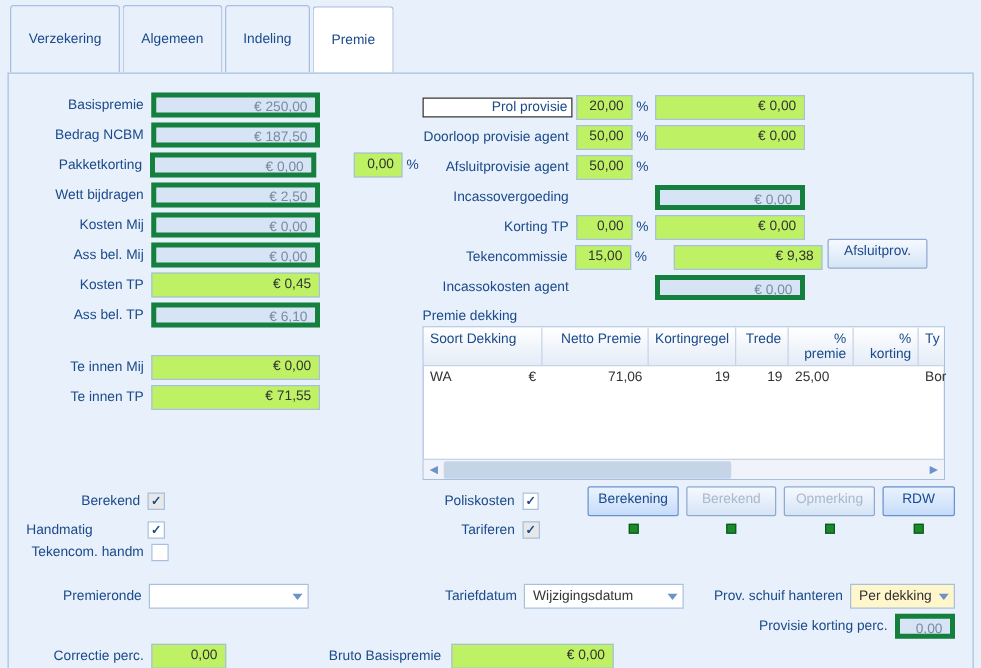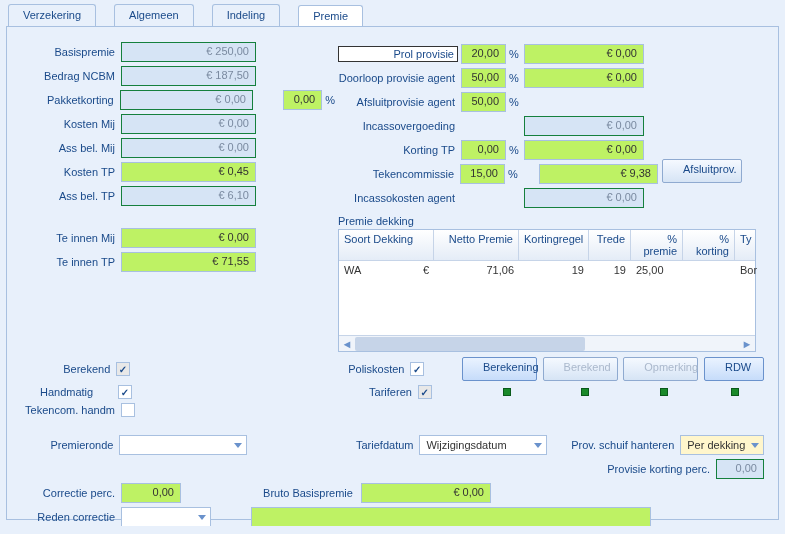--- a/index.html
+++ b/index.html
@@ -1,29 +1,29 @@
 <!DOCTYPE html>
 <html><head>
 <meta charset="utf-8">
 <style>
 *{box-sizing:border-box;margin:0;padding:0;font-family:Tahoma,Arial,sans-serif;font-size:11px;color:#333}
 body{background:#e8f0fb;padding:0}
 .tabbar{display:flex;gap:0;padding:4px 8px 0 8px;background:#e8f0fb}
-.tab{padding:4px 14px;border:1px solid #a8c0e0;border-bottom:none;background:#e8f0fb;color:#1a4a8a;cursor:pointer;border-radius:3px 3px 0 0;margin-right:18px}
+.tab{padding:20px 14px;border:1px solid #a8c0e0;border-bottom:none;background:#e8f0fb;color:#1a4a8a;cursor:pointer;border-radius:3px 3px 0 0;margin-right:2px}
 .tab.active{background:#fff;font-weight:400;border-bottom:1px solid #fff;position:relative;top:1px}
 .panel{margin:0 6px 6px 6px;border:1px solid #a8c0e0;background:#e8f0fb;padding:14px 14px 14px 14px;height:494px;position:relative}
 .row{display:flex;align-items:center;height:22px;margin-bottom:2px}
 .lbl{text-align:right;padding-right:6px;color:#1a4a8a}
-.val{height:20px;border:1px solid #15803d;background:#d6e4f5;padding:2px 6px;text-align:right;color:#7a8aa0}
+.val{height:20px;border:4px solid #15803d;background:#d6e4f5;padding:2px 6px;text-align:right;color:#7a8aa0}
 .inp{height:20px;border:1px solid #a8c0e0;background:#bef264;padding:2px 6px;text-align:right}
 .pct{width:14px;text-align:left;padding-left:3px;color:#1a4a8a}
 .chk{width:14px;height:14px;border:1px solid #a8c0e0;background:#fff;display:inline-flex;align-items:center;justify-content:center}
 .chk.on::after{content:"✓";color:#1a4a8a;font-size:10px;font-weight:bold}
 .chk.dis{background:#e8e8e8}
-.btn{height:24px;border:1px solid #8faad0;background:linear-gradient(#f5f9ff,#d6e4f5);padding:3px 20px;text-align:left;cursor:pointer;border-radius:2px;color:#1a4a8a}
+.btn{height:24px;border:1px solid #8faad0;background:linear-gradient(#f5f9ff,#d6e4f5);padding:3px 0;text-align:center;cursor:pointer;border-radius:2px;color:#1a4a8a}
 .btn.dis{color:#aab8cc;cursor:default}
 .btn.hl{background:linear-gradient(#eaf3ff,#c6dcfa);border-color:#6a92cc}
 .dd{height:20px;border:1px solid #a8c0e0;background:#fff;padding:2px 4px 2px 6px;display:flex;align-items:center;justify-content:space-between}
 .dd.yel{background:#fff6cc}
 .ddarr{width:0;height:0;border-left:4px solid transparent;border-right:4px solid transparent;border-top:5px solid #6a92cc}
 .tbl{border:1px solid #a8c0e0;background:#fff}
 .thead{display:flex;background:linear-gradient(#fff,#e4ecf7);border-bottom:1px solid #c6d4e8}
 .th{padding:3px 5px;border-right:1px solid #c6d4e8;color:#1a4a8a;font-weight:400;text-align:right}
 .th:first-child{text-align:left}
 .trow{display:flex;padding:3px 0}
@@ -62,20 +62,24 @@
         <div class="val" style="width:135px">€ 187,50</div>
       </div>
     <div class="row">
         <div class="lbl" style="width:100px">Pakketkorting</div>
         <div class="val" style="width:135px">€ 0,00</div>
         <div style="width:30px"></div>
         <div class="inp" style="width:40px">0,00</div>
         <div class="pct">%</div>
       </div>
     <div class="row">
+        <div class="lbl" style="width:100px">Wett bijdragen</div>
+        <div class="val" style="width:135px">€ 2,50</div>
+      </div>
+    <div class="row">
         <div class="lbl" style="width:100px">Kosten Mij</div>
         <div class="val" style="width:135px">€ 0,00</div>
       </div>
     <div class="row">
         <div class="lbl" style="width:100px">Ass bel. Mij</div>
         <div class="val" style="width:135px">€ 0,00</div>
       </div>
     <div class="row">
         <div class="lbl" style="width:100px">Kosten TP</div>
         <div class="inp" style="width:135px">€ 0,45</div>
@@ -183,21 +187,21 @@
       <div style="width:40px"></div>
       <div class="btn hl" style="width:75px">Berekening</div>
       <div style="width:6px"></div>
       <div class="btn dis" style="width:75px">Berekend</div>
       <div style="width:6px"></div>
       <div class="btn dis" style="width:75px">Opmerking</div>
       <div style="width:6px"></div>
       <div class="btn hl" style="width:60px">RDW</div>
     </div>
     <div style="display:flex;align-items:center;margin-top:4px">
-      <div style="width:100px;text-align:center;padding-right:6px;color:#1a4a8a">Handmatig</div>
+      <div style="width:100px;text-align:left;padding-right:6px;color:#1a4a8a">Handmatig</div>
       <div class="chk on"></div>
       <div style="width:225px"></div>
       <div style="width:70px;text-align:right;padding-right:6px;color:#1a4a8a">Tariferen</div>
       <div class="chk on dis"></div>
       <div style="width:40px"></div>
       <div style="width:75px;text-align:center"><span class="green-sq"></span></div>
       <div style="width:6px"></div>
       <div style="width:75px;text-align:center"><span class="green-sq"></span></div>
       <div style="width:6px"></div>
       <div style="width:75px;text-align:center"><span class="green-sq"></span></div>

